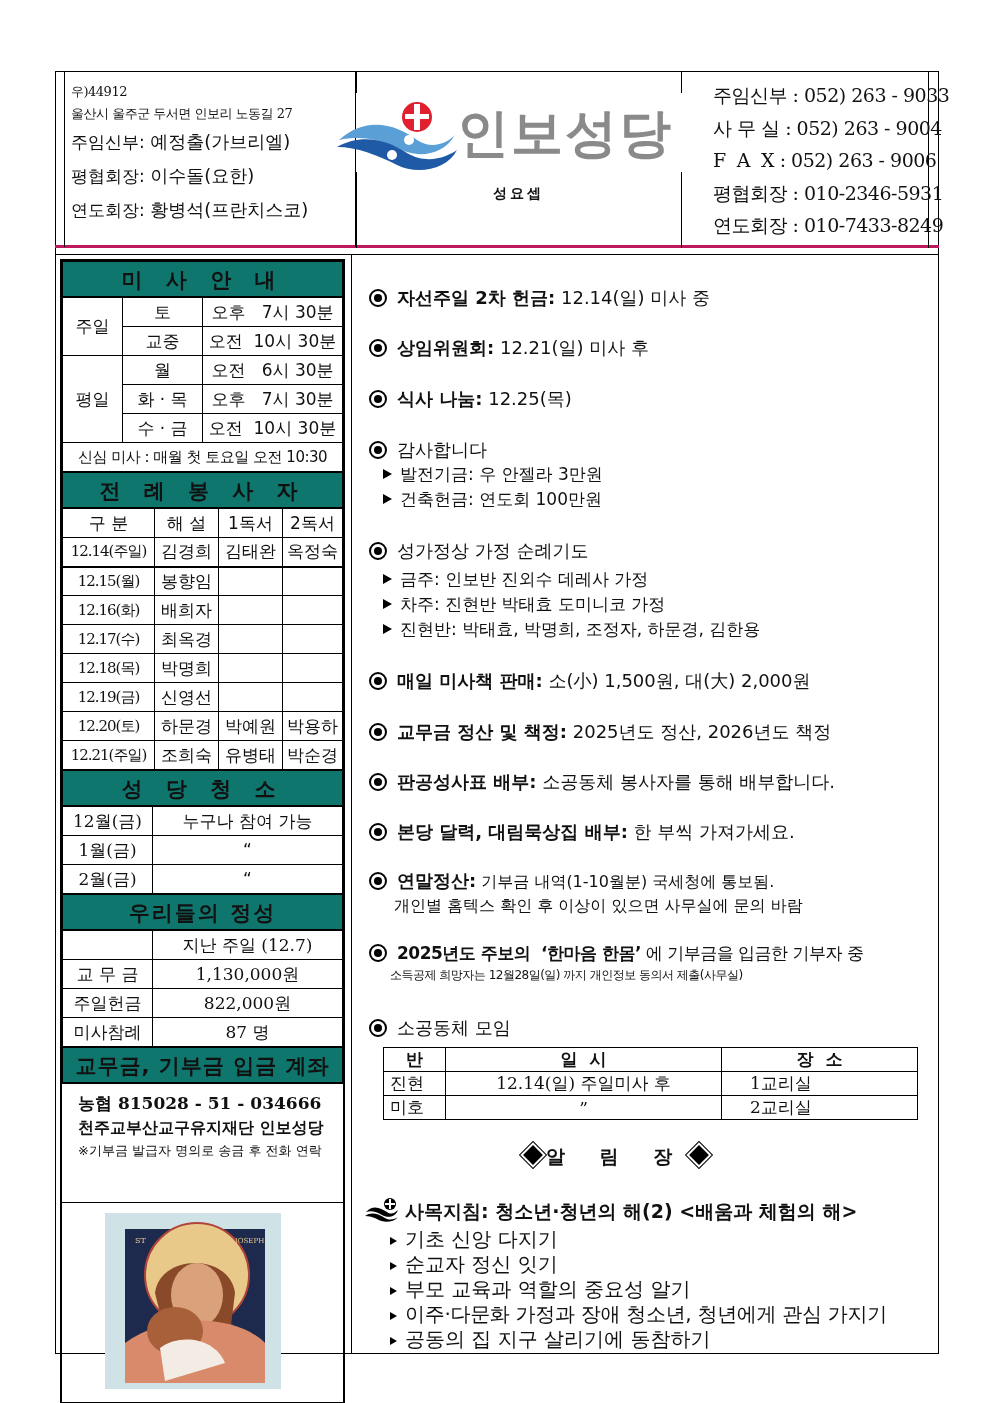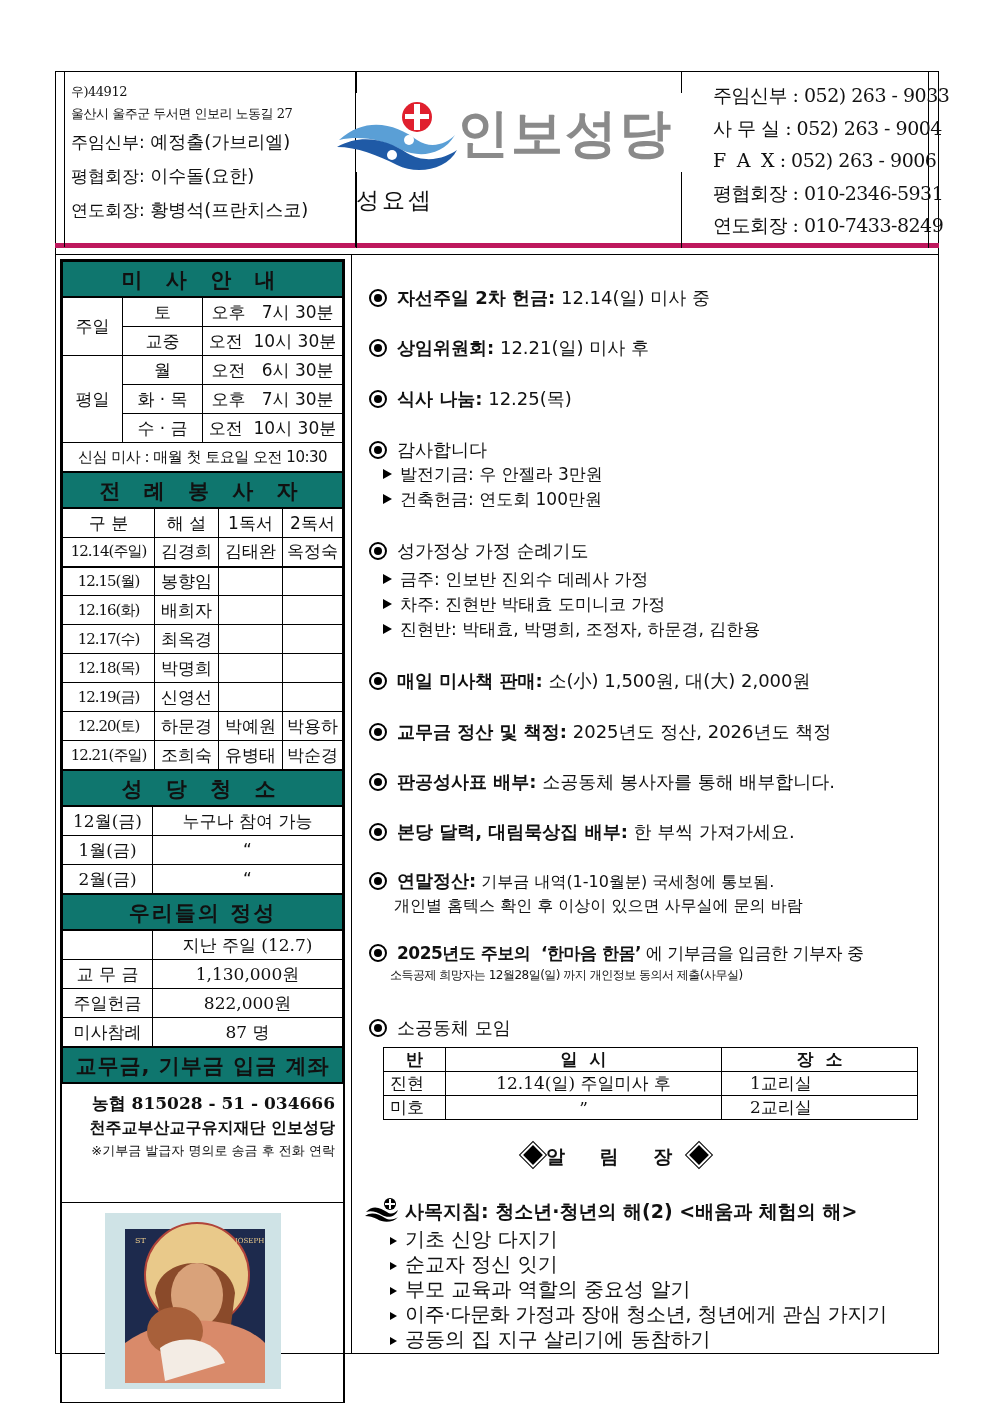--- a/index.html
+++ b/index.html
@@ -4,47 +4,47 @@
 <style>
   * { box-sizing: border-box; margin: 0; padding: 0; }
   html, body { width: 992px; height: 1403px; background: #fff; }
   body { position: relative; font-family: "DejaVu Sans", "Liberation Sans", sans-serif; color: #111; }
   .serif { font-family: "DejaVu Serif", "Liberation Serif", serif; }
 
   
   .frame { position: absolute; left: 55px; top: 71px; width: 884px; height: 1283px; border: 1px solid #000; }
 
   
-  .header { position: absolute; left: 55px; top: 71px; width: 884px; height: 177px; border-bottom: 5px solid #be185d; }
+  .header { position: absolute; left: 55px; top: 71px; width: 884px; height: 177px; border-bottom: 3px solid #be185d; }
   .header-left { position: absolute; left: 9px; top: 0; width: 292px; height: 176px; border-left: 1px solid #000; border-right: 1px solid #000; padding: 10px 0 0 6px; }
   .header-left .small { font-size: 13px; line-height: 22px; font-family: "DejaVu Serif", serif; letter-spacing: -0.5px; }
   .header-left .row { font-size: 17px; line-height: 33px; }
   .header-left .row b { font-weight: normal; font-size: 18px; }
   .vline-c1 { position: absolute; left: 356px; top: 71px; width: 1px; height: 22px; background: #000; }
   .vline-c1b { position: absolute; left: 356px; top: 172px; width: 1px; height: 76px; background: #000; }
   .vline-c2 { position: absolute; left: 681px; top: 71px; width: 1px; height: 22px; background: #000; }
   .vline-c2b { position: absolute; left: 681px; top: 172px; width: 1px; height: 76px; background: #000; }
   .logo { position: absolute; left: 337px; top: 95px; width: 340px; height: 80px; }
   .logo-text { position: absolute; left: 457px; top: 103px; font-size: 52px; color: #8a8a8a; font-weight: bold; letter-spacing: 2px; line-height: 60px; }
-  .weekday-title { position: absolute; left: 356px; top: 185px; width: 325px; text-align: left; font-size: 23px; font-weight: normal; letter-spacing: 3px; }
+  .weekday-title { position: absolute; left: 356px; top: 185px; width: 325px; text-align: center; font-size: 14px; font-weight: bold; letter-spacing: 3px; }
   .header-right { position: absolute; left: 681px; top: 71px; width: 248px; height: 177px; border-right: 1px solid #000; padding: 8px 0 0 32px; }
   .contact { font-size: 19px; line-height: 32.5px; white-space: nowrap; font-family: "DejaVu Serif", serif; letter-spacing: -0.5px; }
 
   
   .hbar { position: absolute; left: 55px; top: 254px; width: 884px; height: 1px; background: #000; }
   .vmid { position: absolute; left: 351px; top: 254px; width: 1px; height: 1100px; background: #000; }
 
   
   .leftcol { position: absolute; left: 60px; top: 259px; width: 285px; border: 2px solid #000; }
   table.grid { border-collapse: collapse; width: 100%; }
   table.grid td { border: 1px solid #000; text-align: center; font-size: 17px; height: 29px; padding: 0; white-space: nowrap; }
   .sec-head { background: #0f766e; font-weight: bold; font-size: 21px; letter-spacing: 8px; height: 36px; text-align: center; border: 1px solid #000; line-height: 36px; }
   .thick-top td { border-top: 2px solid #000 !important; }
   .datecell { font-family: "DejaVu Serif", serif; font-size: 15px !important; letter-spacing: -1px; }
-  .account { text-align: right; padding: 6px 8px 4px; border-top: 1px solid #000; }
+  .account { text-align: left; padding: 6px 16px 4px; border-top: 1px solid #000; }
   .account .a1 { font-size: 17px; font-weight: bold; line-height: 26px; font-family: "DejaVu Serif", serif; }
   .account .a2 { font-size: 16px; font-weight: bold; line-height: 24px; }
   .account .a3 { font-size: 13px; line-height: 22px; }
   .icon-box { height: 200px; border-top: 1px solid #000; position: relative; margin-top: 36px; }
   .icon-img { position: absolute; left: 43px; top: 10px; width: 176px; height: 176px; background: #cfe3e6; }
   .item { position: absolute; left: 0; font-size: 18px; white-space: nowrap; }
   .bullet-circle { display: inline-block; width: 18px; height: 18px; border: 2px solid #000; border-radius: 50%; position: relative; vertical-align: -3px; margin-right: 10px; }
   .bullet-circle::after { content: ""; position: absolute; left: 3px; top: 3px; width: 8px; height: 8px; background: #000; border-radius: 50%; }
   .item b { font-weight: bold; }
   .sub { position: absolute; left: 14px; font-size: 17px; white-space: nowrap; }

